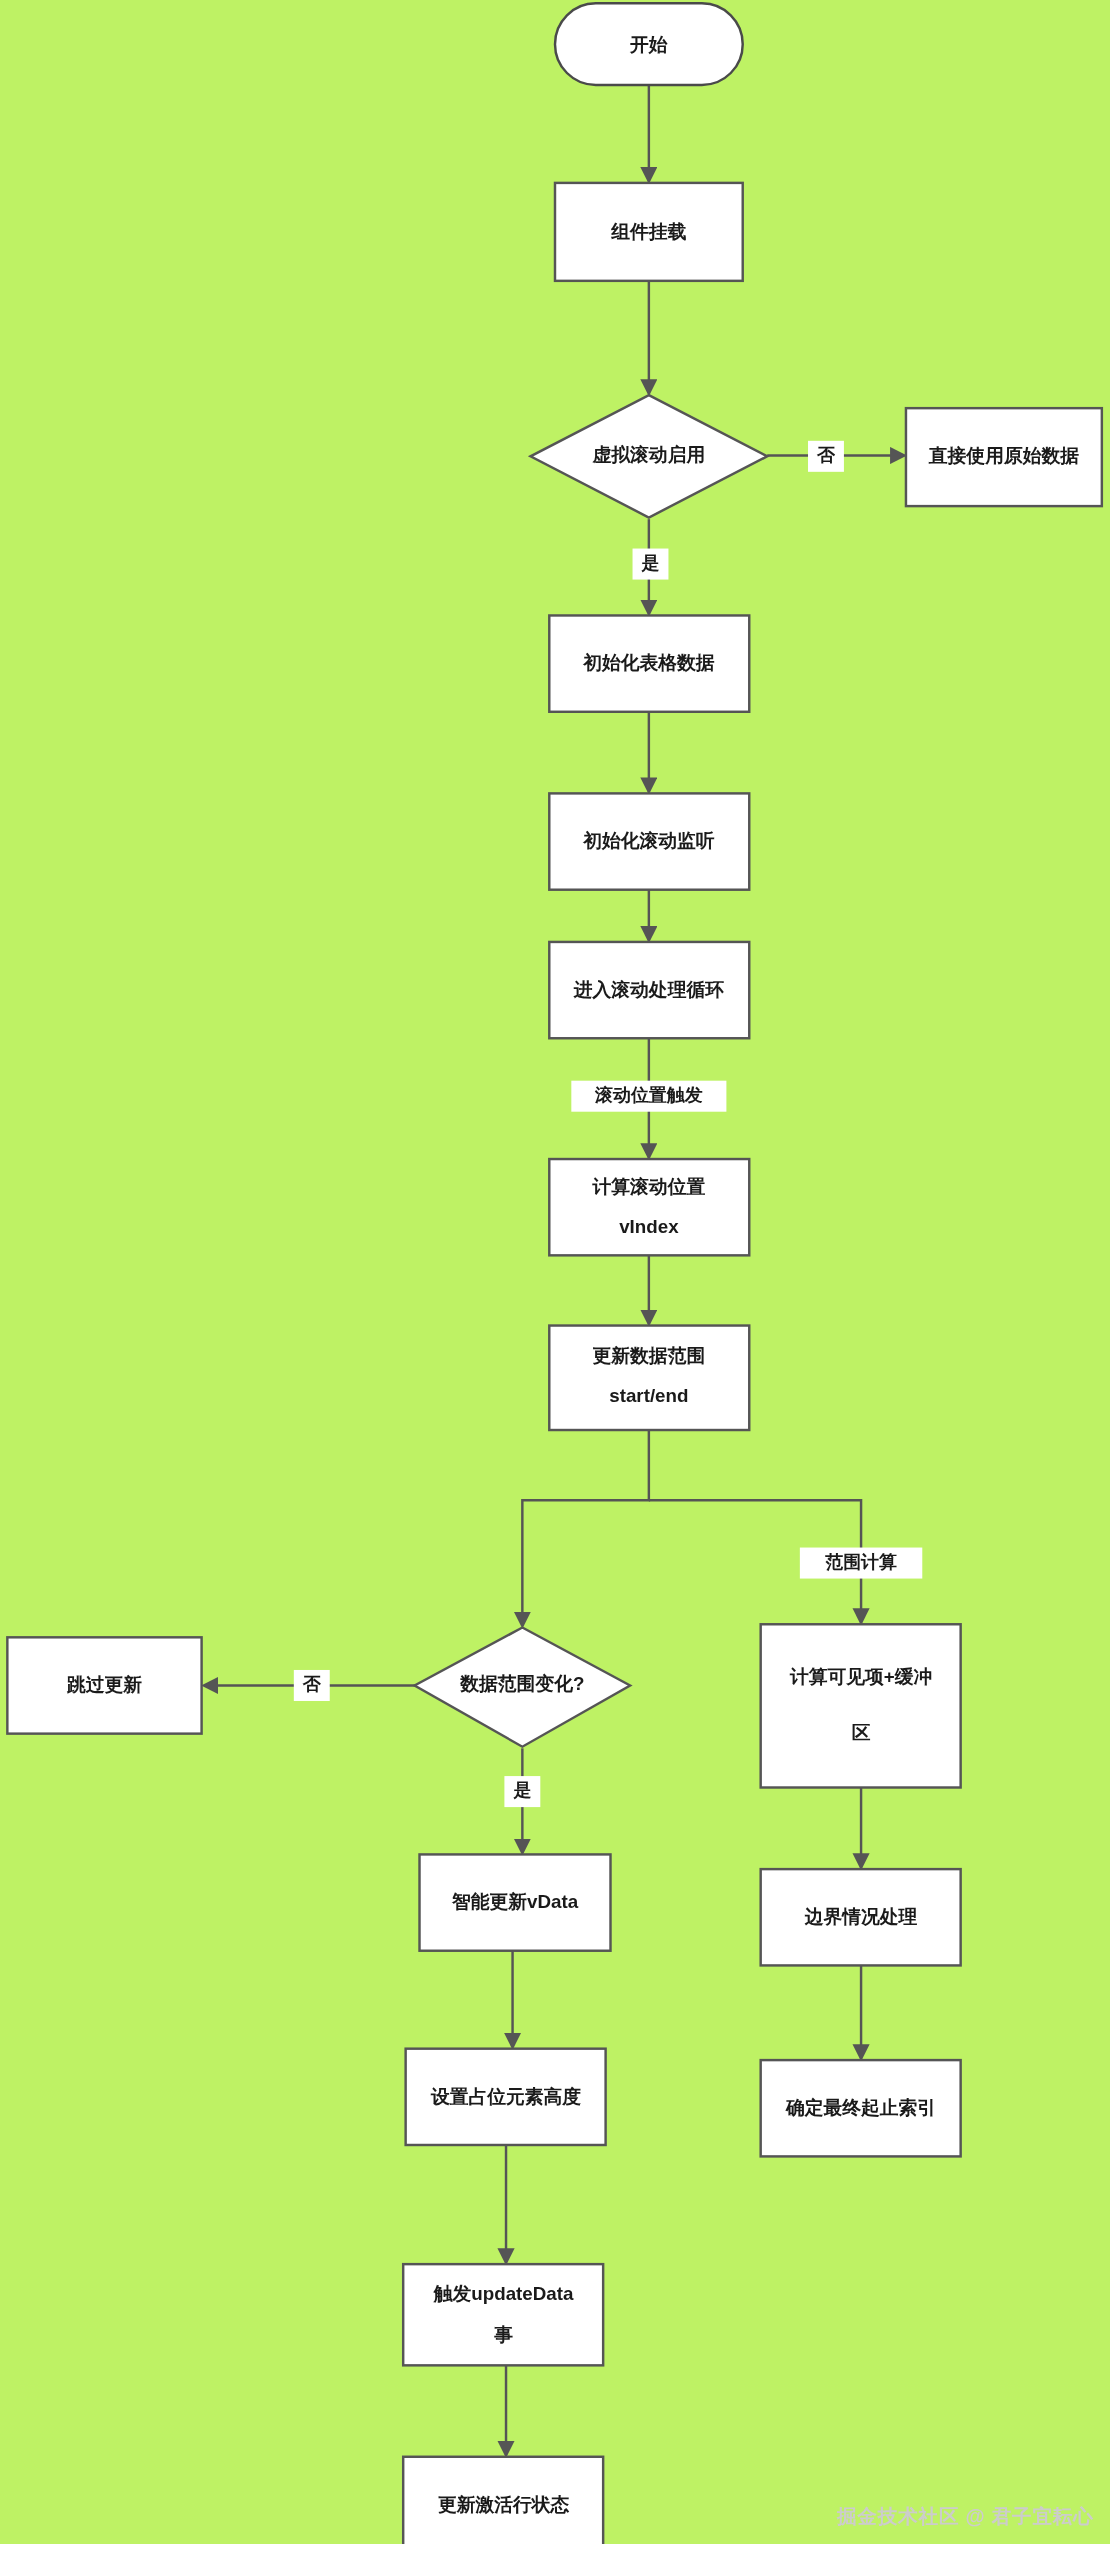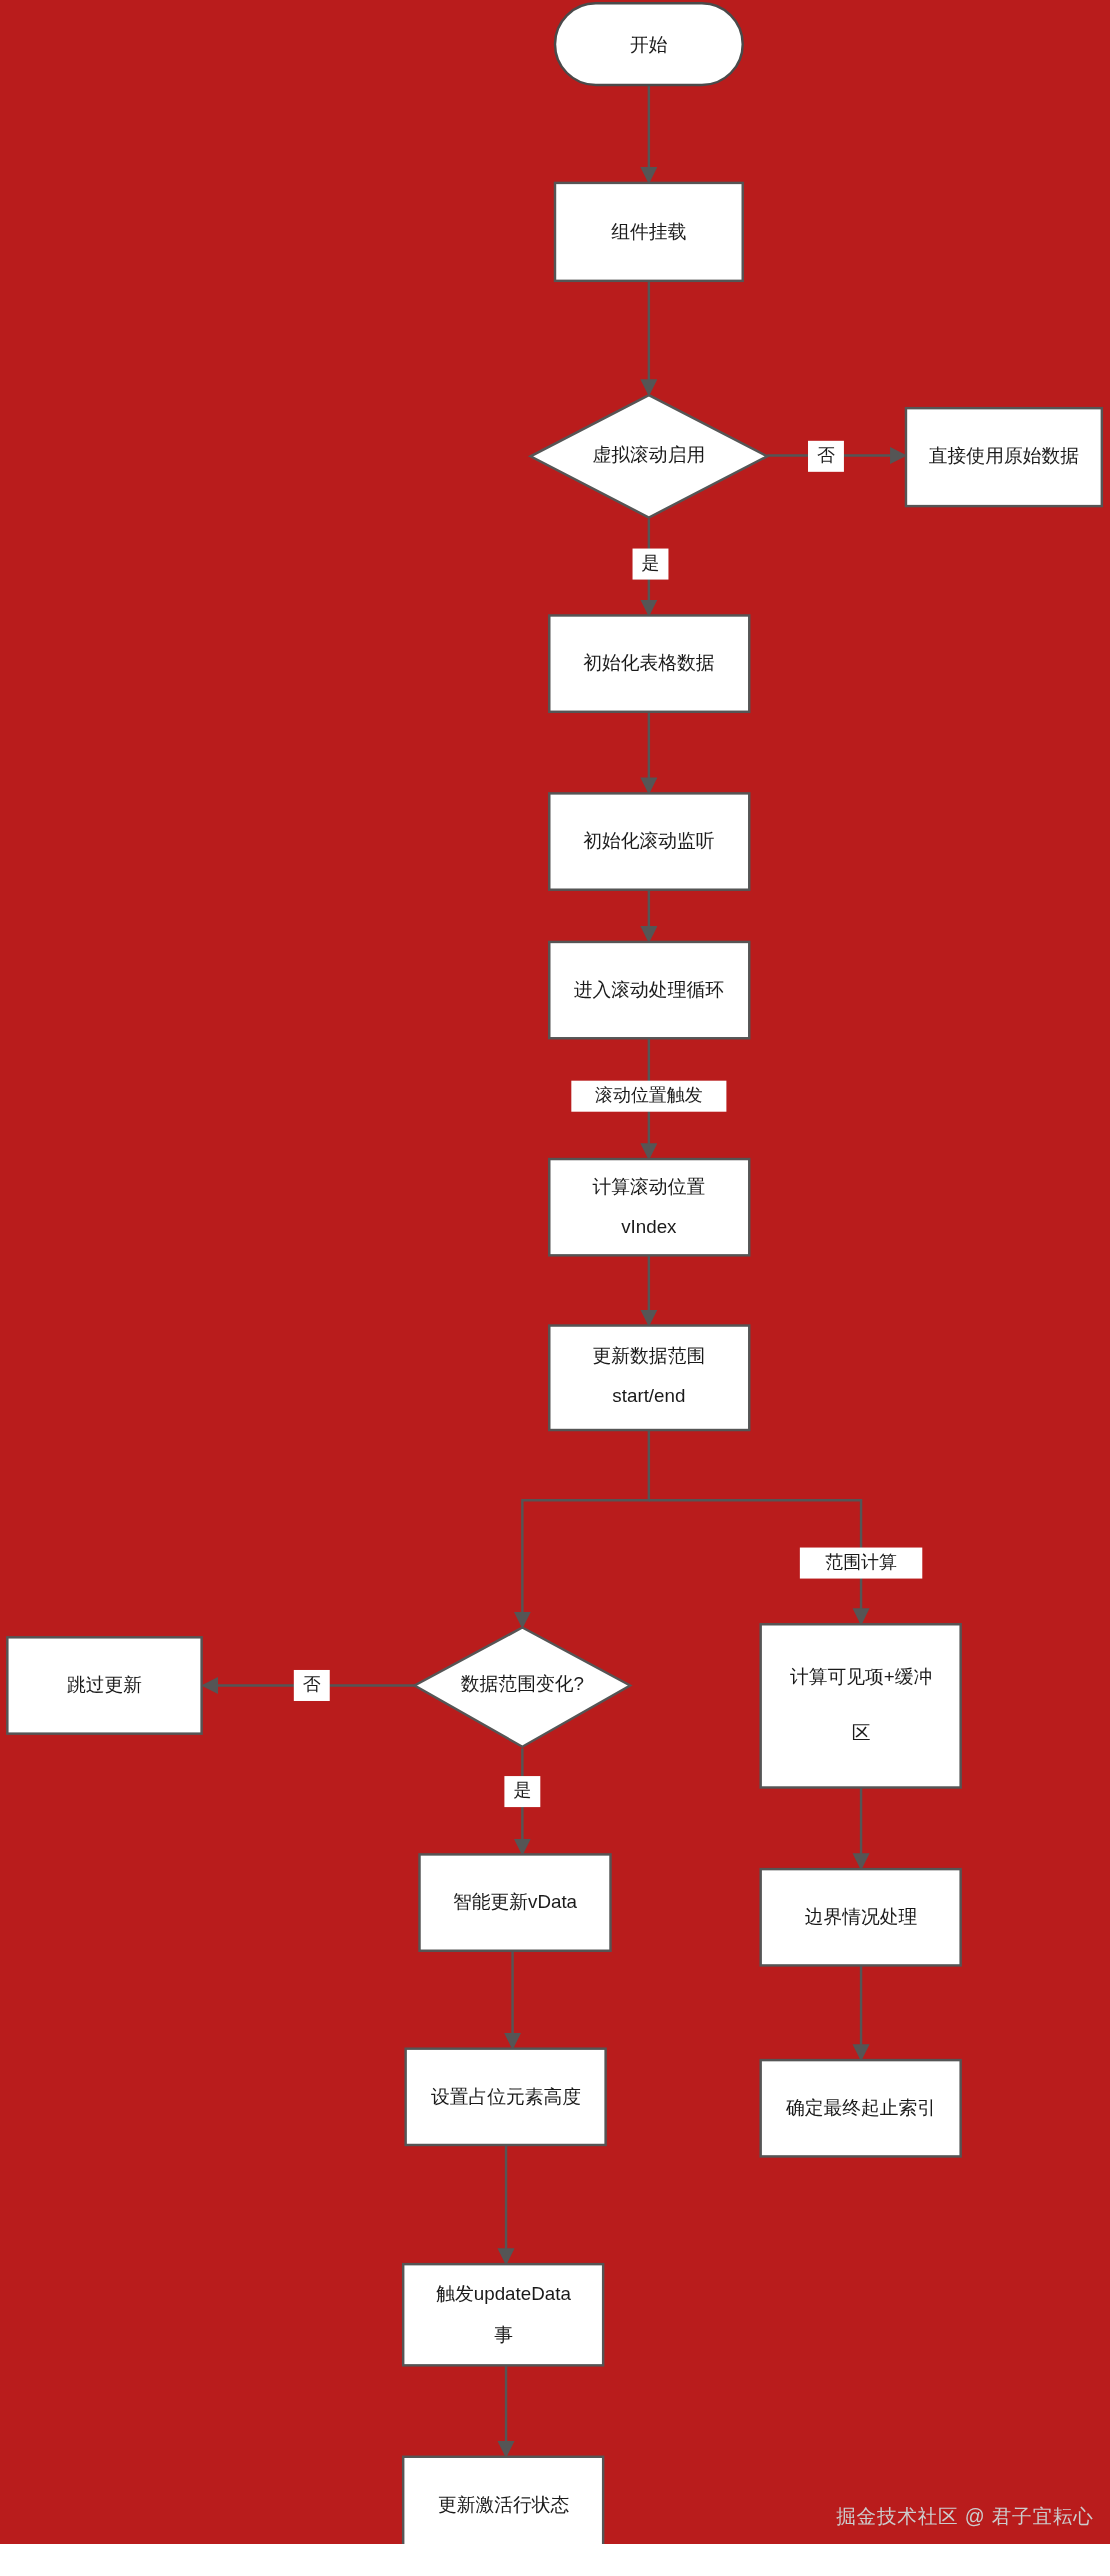--- a/index.html
+++ b/index.html
@@ -6,22 +6,23 @@
   html, body {
     margin: 0;
     padding: 0;
     background: #ffffff;
     font-family: "Liberation Sans", "DejaVu Sans", sans-serif;
   }
   #canvas {
     position: relative;
     width: 1110px;
     height: 2544px;
-    background: #b91c1c;
+    background: #bef264;
     overflow: hidden;
+    font-weight: bold;
   }
   #flow-svg {
     position: absolute;
     left: 0;
     top: 0;
     width: 1110px;
     height: 2576px;
   }
   .node-rect {
     fill: #ffffff;

